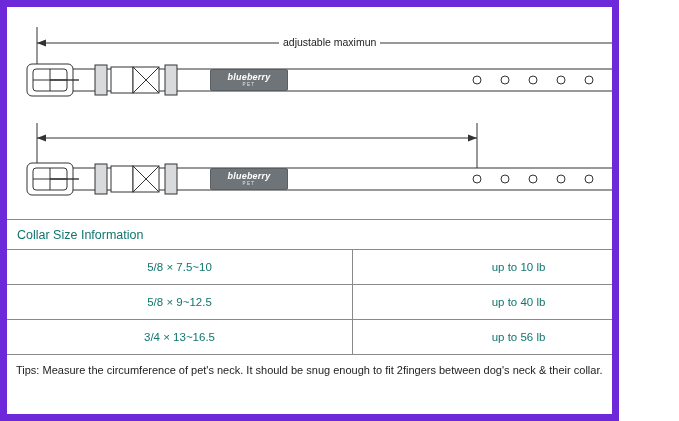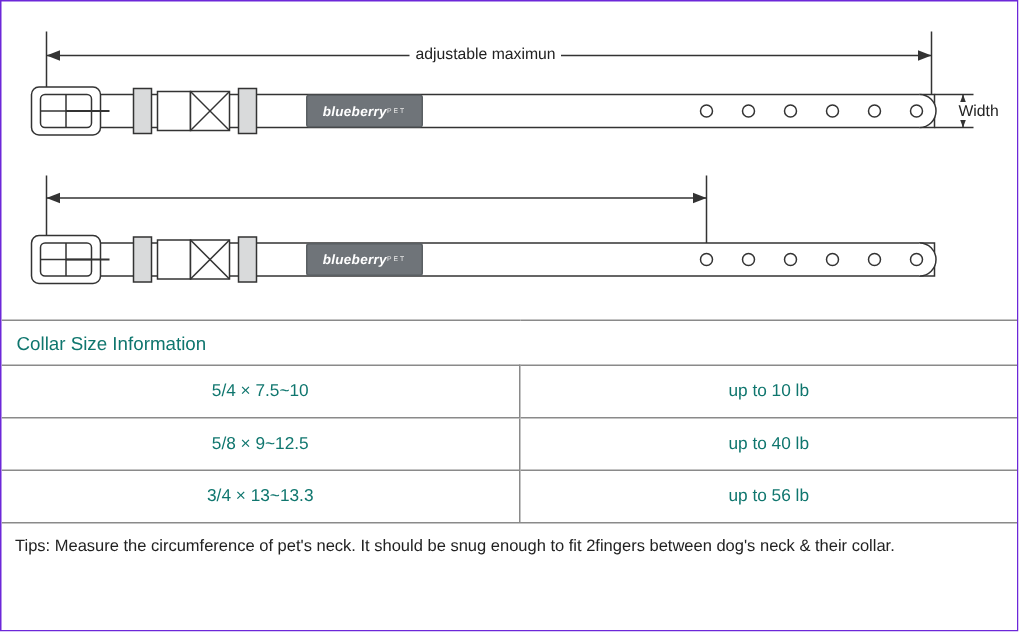--- a/index.html
+++ b/index.html
@@ -6,24 +6,24 @@
     margin: 0;
     padding: 0;
     background: #ffffff;
   }
   body {
     font-family: "Liberation Sans", sans-serif;
     color: #222222;
   }
   #page {
     position: relative;
-    width: 679px;
+    width: 619px;
     height: 421px;
     box-sizing: border-box;
-    border: 1px solid #6d28d9;
+    border: 7px solid #6d28d9;
     background: #ffffff;
     overflow: hidden;
   }
 
   
   #diagram {
     position: relative;
     width: 679px;
     height: 212px;
   }
@@ -44,21 +44,21 @@
 
   
   .badge {
     position: absolute;
     width: 76px;
     height: 20px;
     background: #6f7479;
     border: 1px solid #5a5f63;
     border-radius: 2px;
     display: flex;
-    flex-direction: row;
+    flex-direction: column;
     align-items: center;
     justify-content: center;
     line-height: 1;
   }
   .badge .b1 {
     color: #ffffff;
     font-size: 9px;
     font-style: italic;
     font-weight: bold;
     letter-spacing: .2px;
@@ -204,29 +204,29 @@
     </div>
   </div>
 
   <div id="table-wrap">
     <table class="tbl">
       <tbody>
         <tr>
           <td class="section-title" colspan="2">Collar Size Information</td>
         </tr>
         <tr>
-          <td class="col-a">5/4 × 7.5~10</td>
+          <td class="col-a">5/8 × 7.5~10</td>
           <td>up to 10 lb</td>
         </tr>
         <tr>
           <td class="col-a">5/8 × 9~12.5</td>
           <td>up to 40 lb</td>
         </tr>
         <tr>
-          <td class="col-a">3/4 × 13~13.3</td>
+          <td class="col-a">3/4 × 13~16.5</td>
           <td>up to 56 lb</td>
         </tr>
       </tbody>
     </table>
     <div class="tips">Tips: Measure the circumference of pet's neck. It should be snug enough to fit 2fingers between dog's neck &amp; their collar.</div>
   </div>
 
 </div>
 
 </body></html>

